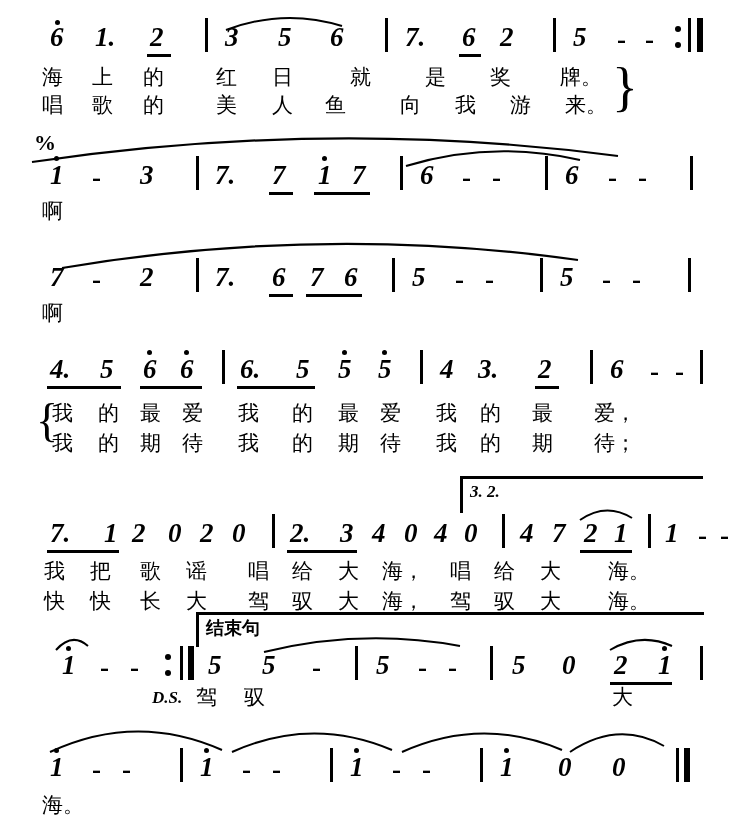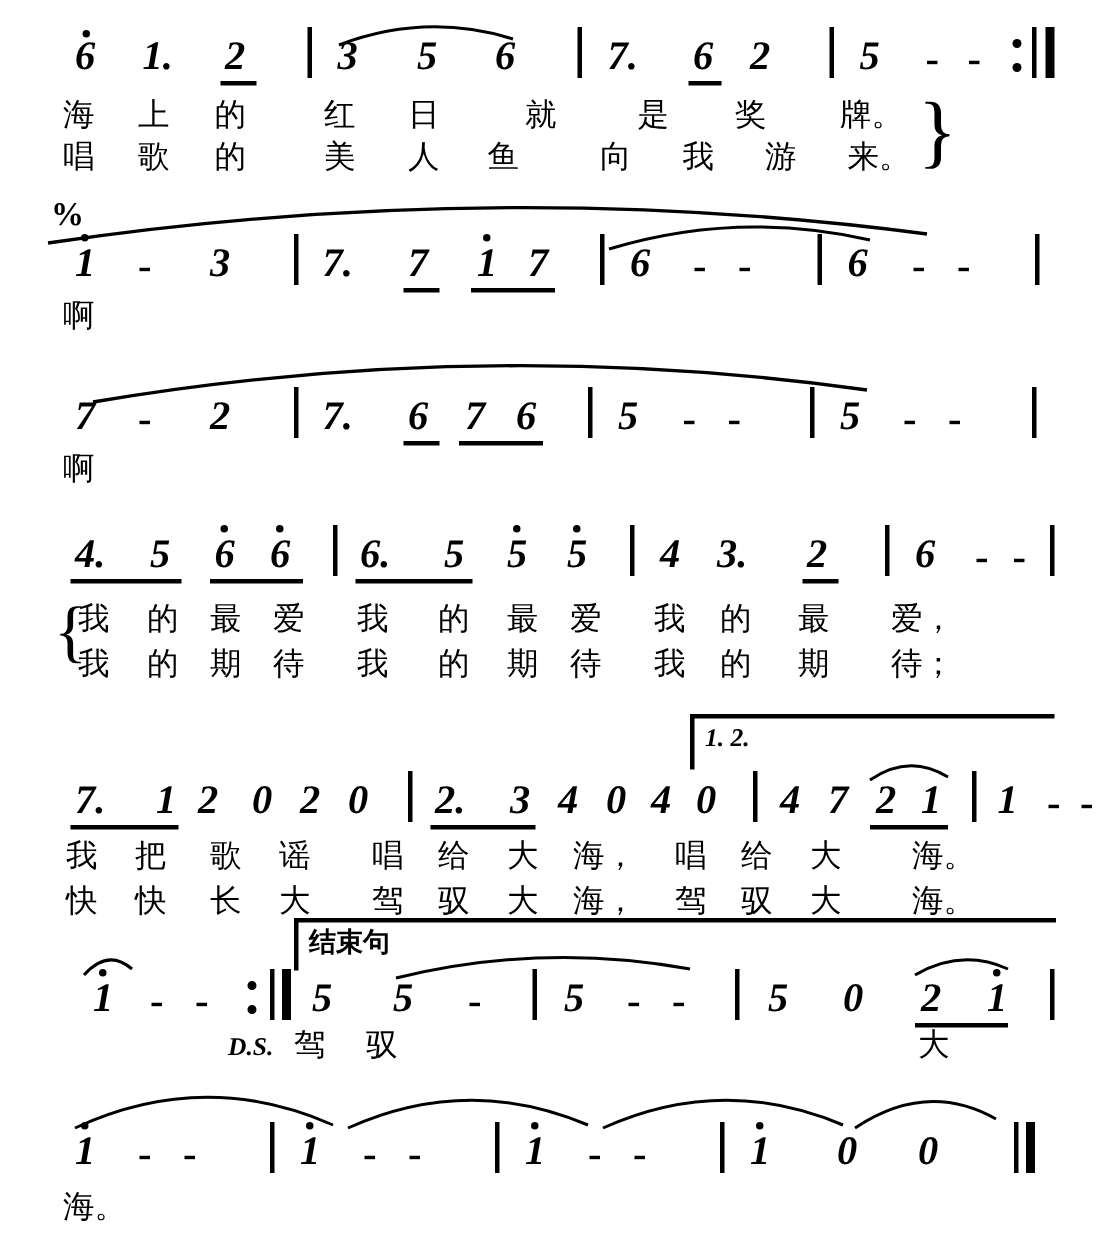--- a/index.html
+++ b/index.html
@@ -366,21 +366,21 @@
       <span class="ly" style="left:380px;">待</span>
       <span class="ly" style="left:436px;">我</span>
       <span class="ly" style="left:480px;">的</span>
       <span class="ly" style="left:532px;">期</span>
       <span class="ly" style="left:594px;">待；</span>
     </div>
   </div>
 
   <div class="row" style="top:478px;">
     <div class="endbox" style="left:460px; top:-2px; width:240px; height:34px;"></div>
-    <span class="lbl" style="left:470px; top:4px;">1. 2.</span>
+    <span class="lbl" style="left:470px; top:4px;">3. 2.</span>
 
     <div class="numline" style="position:absolute; top:36px;">
       <span class="n" style="left:50px; top:6px;">7.</span>
       <span class="n" style="left:104px; top:6px;">1</span>
       <div class="beam" style="left:47px; top:36px; width:72px;"></div>
       <span class="n" style="left:132px; top:6px;">2</span>
       <span class="n" style="left:168px; top:6px;">0</span>
       <span class="n" style="left:200px; top:6px;">2</span>
       <span class="n" style="left:232px; top:6px;">0</span>
 

